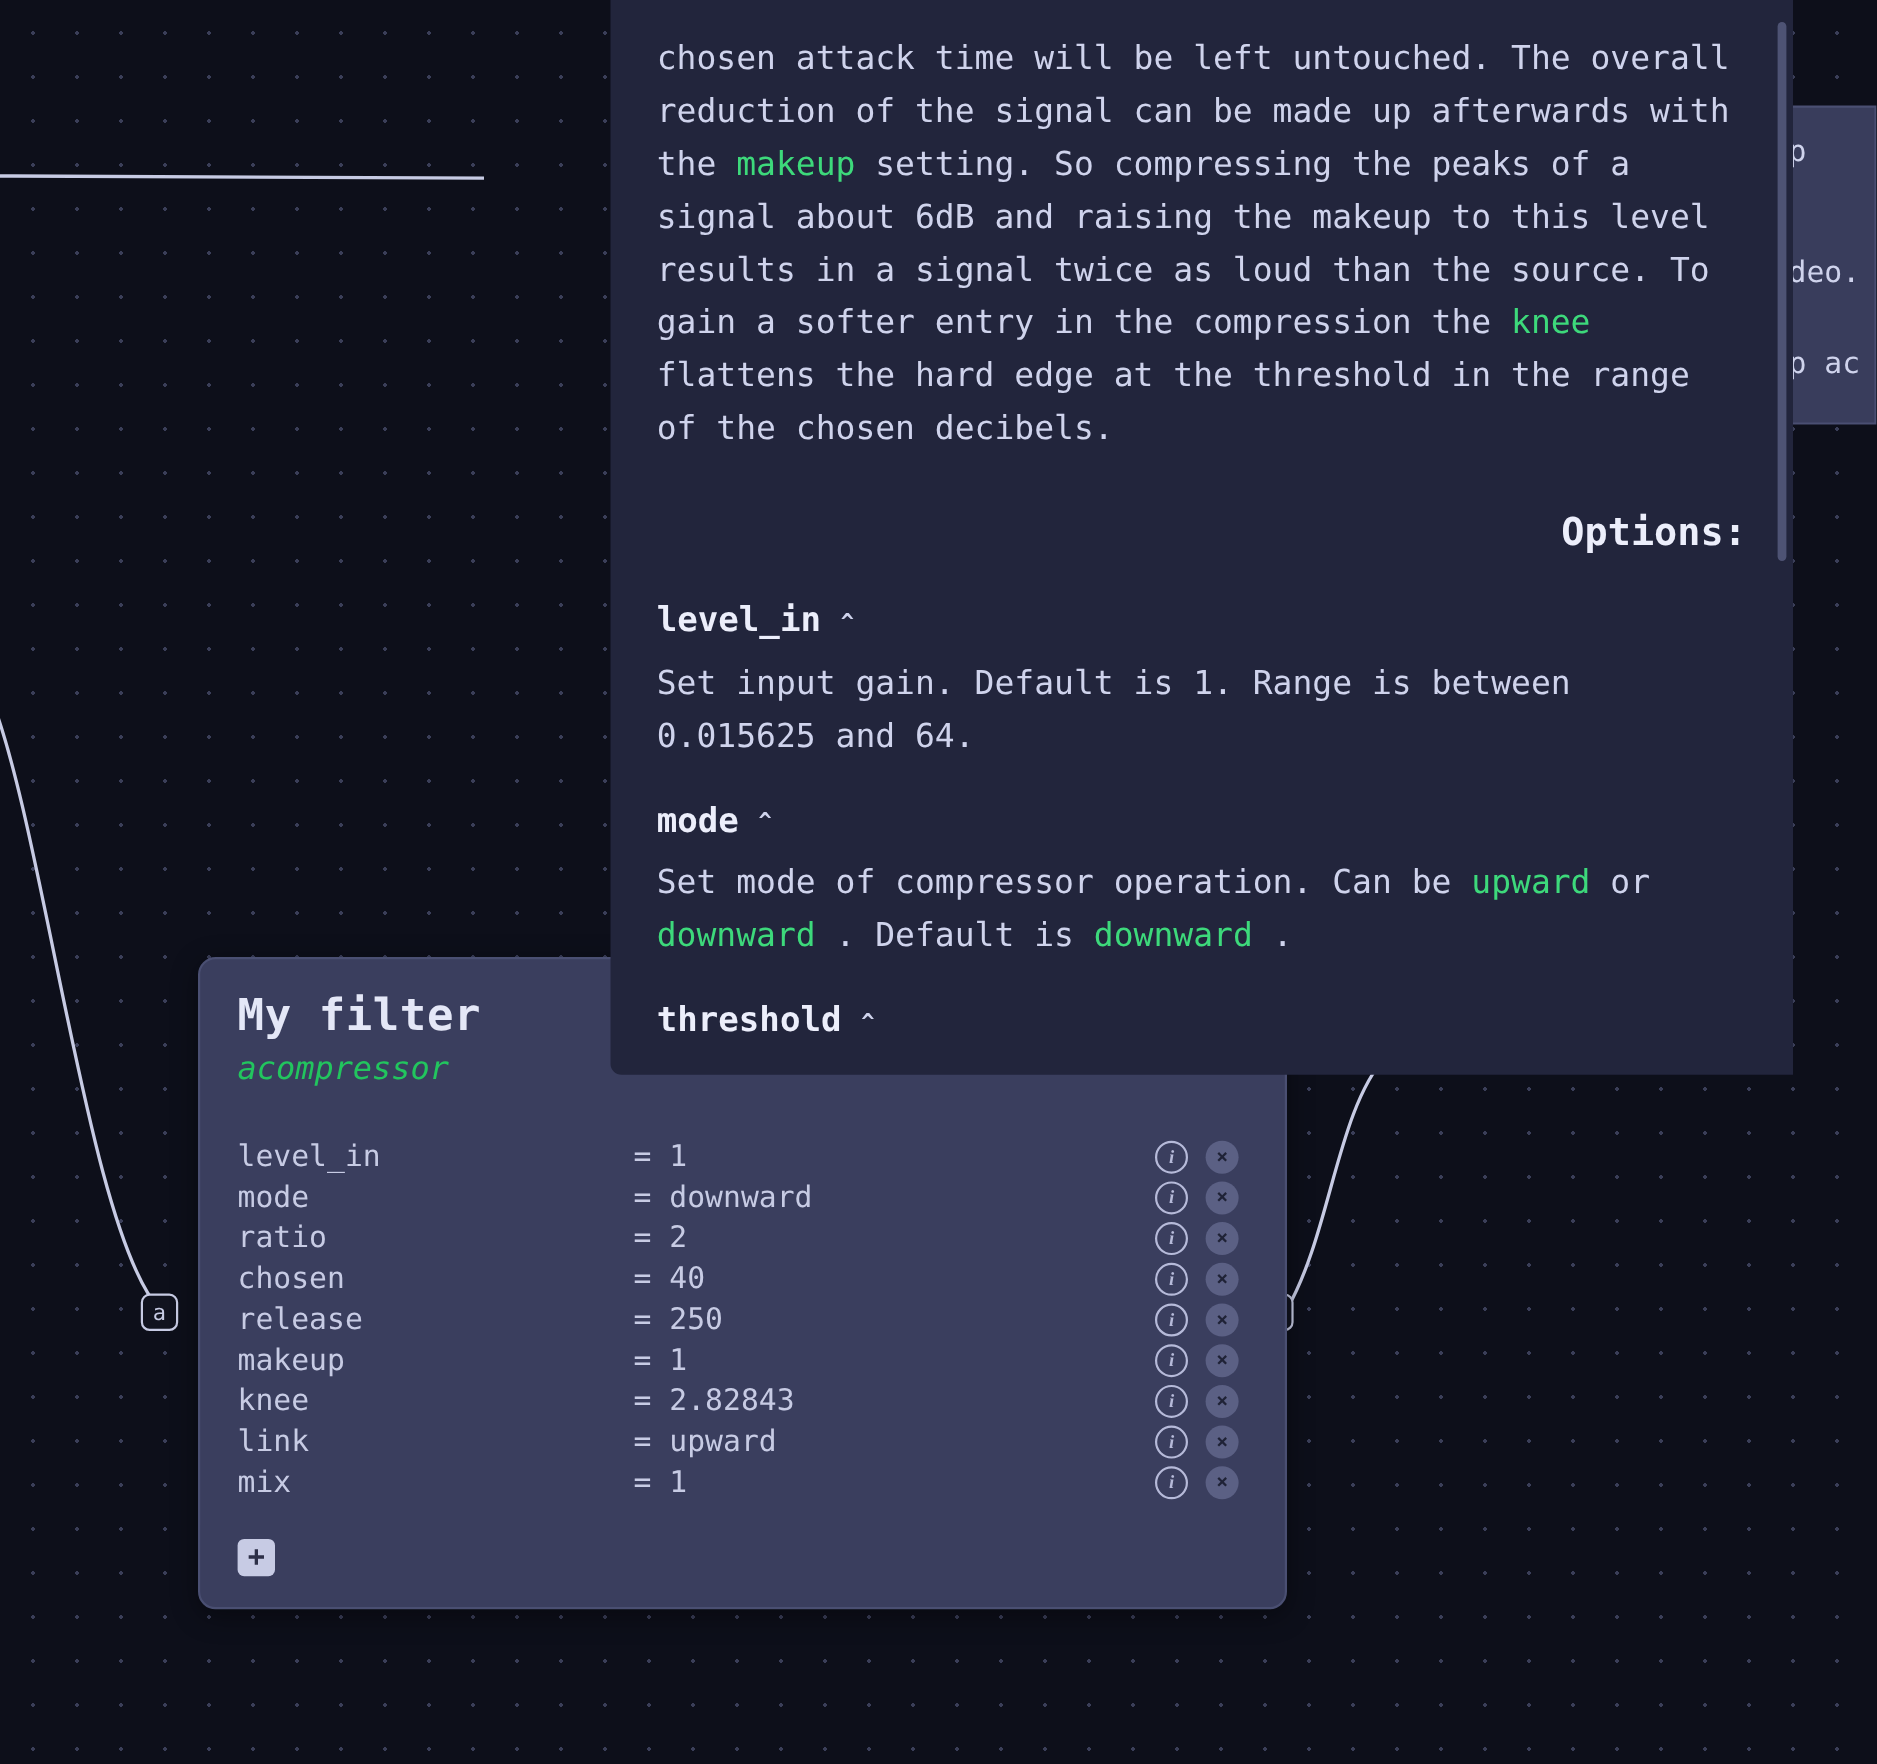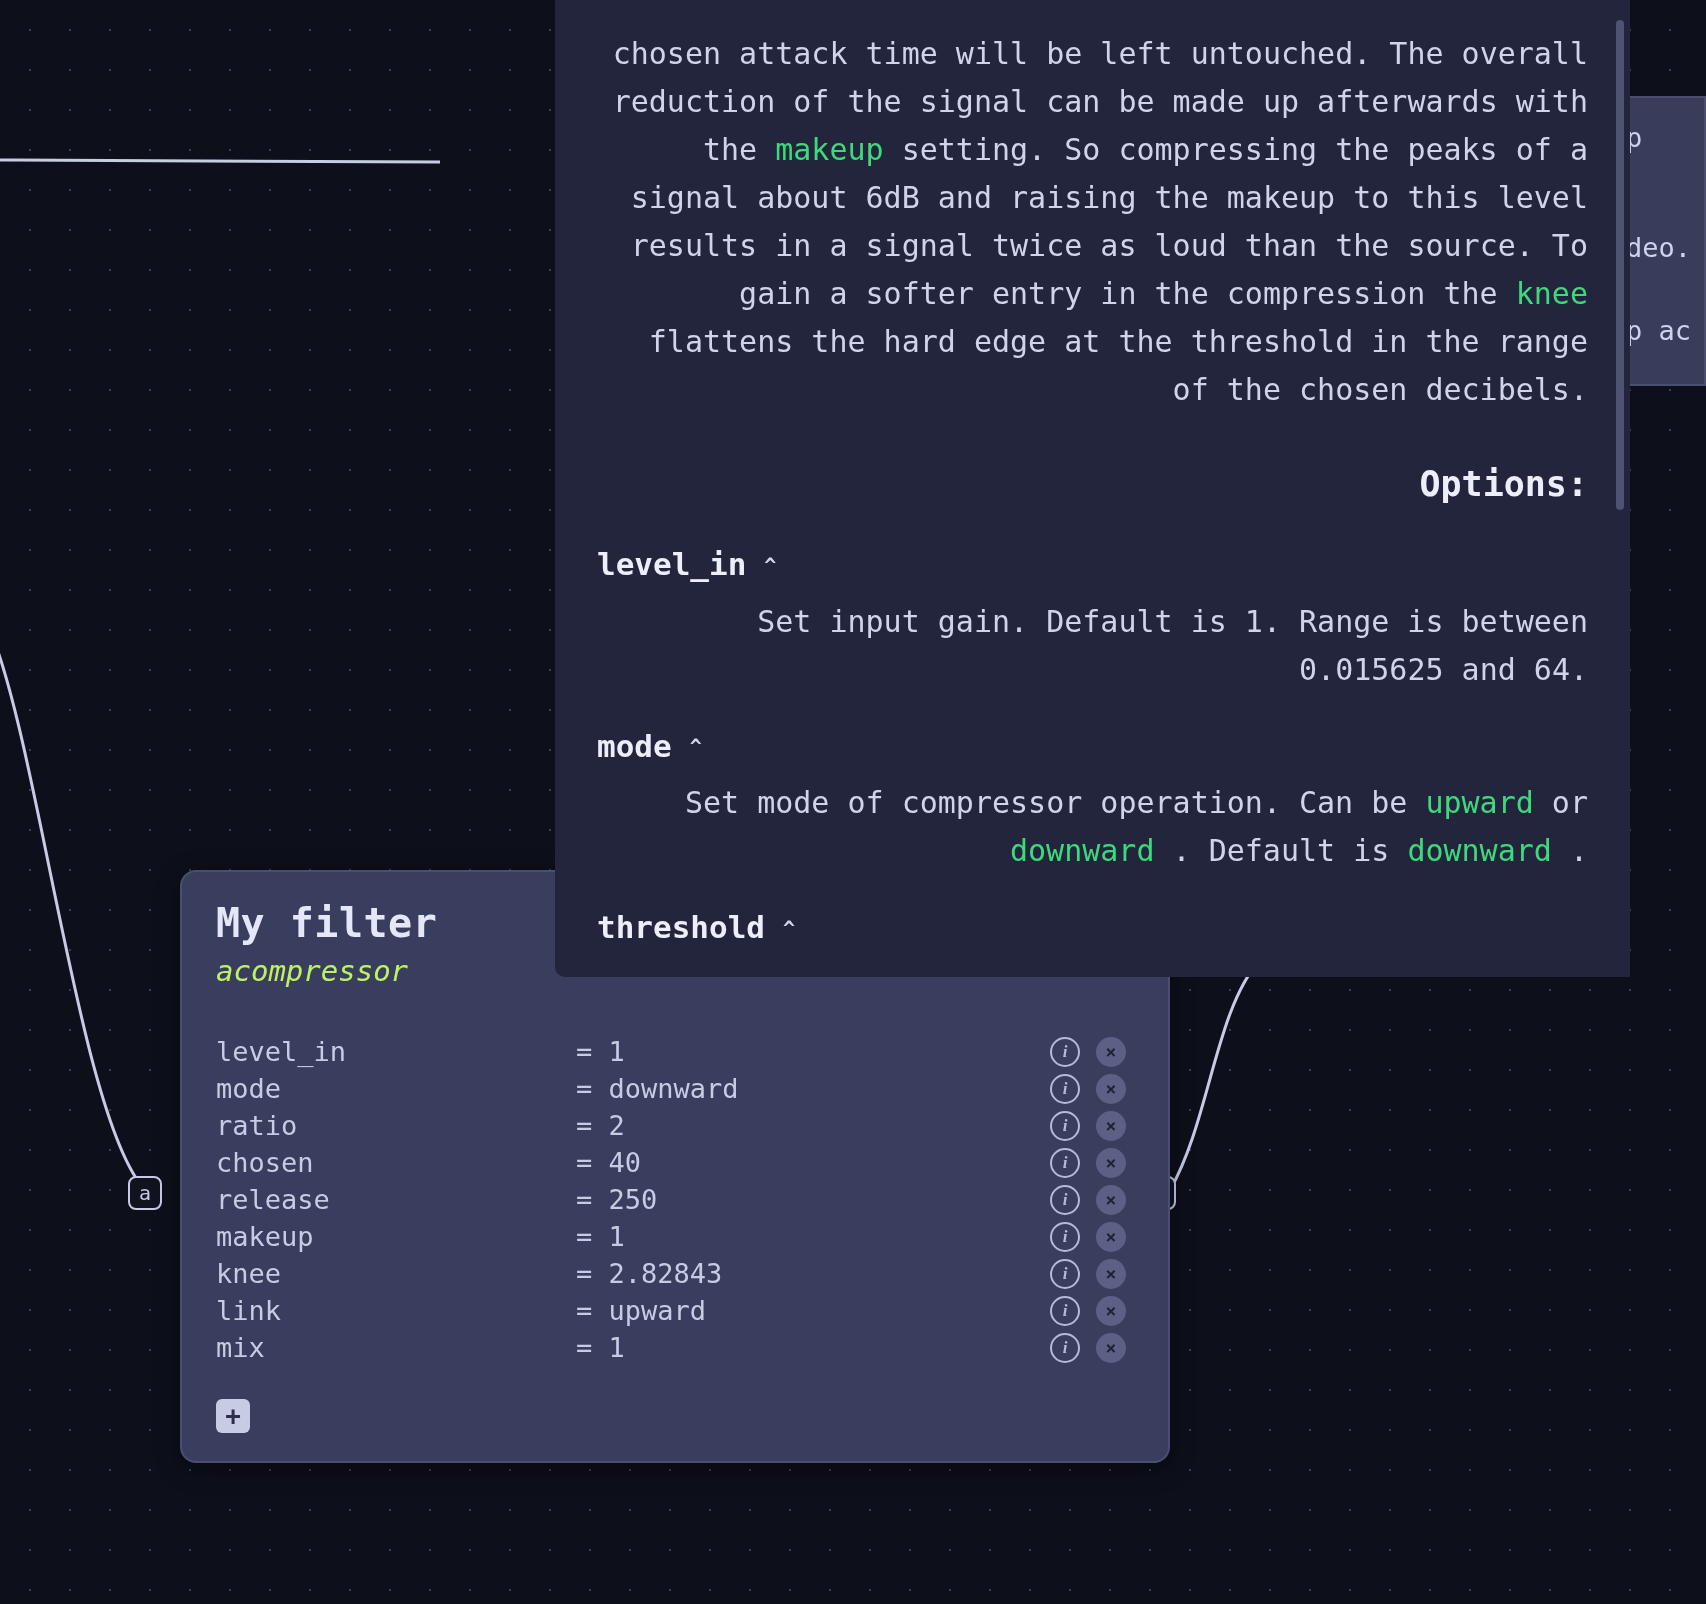--- a/index.html
+++ b/index.html
@@ -69,21 +69,21 @@
     font-size: 40px;
     font-weight: 700;
     color: #e4e7f7;
     margin-bottom: 8px;
     font-family: monospace;
     letter-spacing: 0.5px;
   }
   .node-subtitle {
     font-size: 29px;
     font-style: italic;
-    color: #bef264;
+    color: #22c55e;
     margin-bottom: 48px;
     font-family: monospace;
   }
   .info-chip {
     position: absolute;
     right: 36px;
     top: 12px;
     width: 30px;
     height: 30px;
     border-radius: 50%;
@@ -168,21 +168,21 @@
   }
   .doc-panel .scrollbar {
     position: absolute;
     right: 6px;
     top: 20px;
     width: 8px;
     height: 490px;
     background: #4e5374;
     border-radius: 4px;
   }
-  .doc-panel p { margin-bottom: 28px; text-align: right; }
+  .doc-panel p { margin-bottom: 28px; }
   .doc-panel .kw { color: #3dd97b; }
   .doc-panel h2 {
     font-size: 35px;
     font-weight: 700;
     color: #eceefb;
     margin: 42px 0 28px 0;
     text-align: right;
   }
   .opt-head {
     font-size: 31px;

